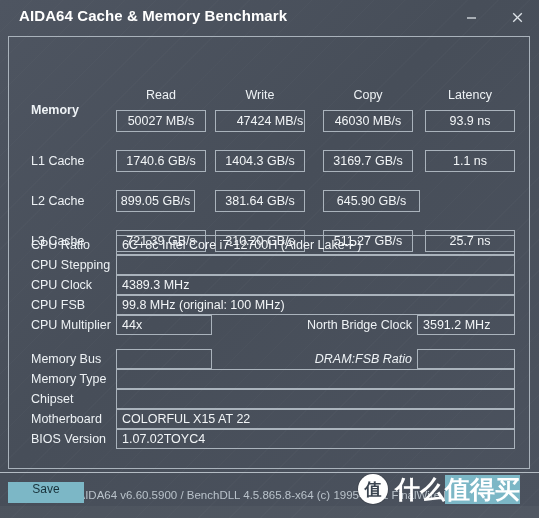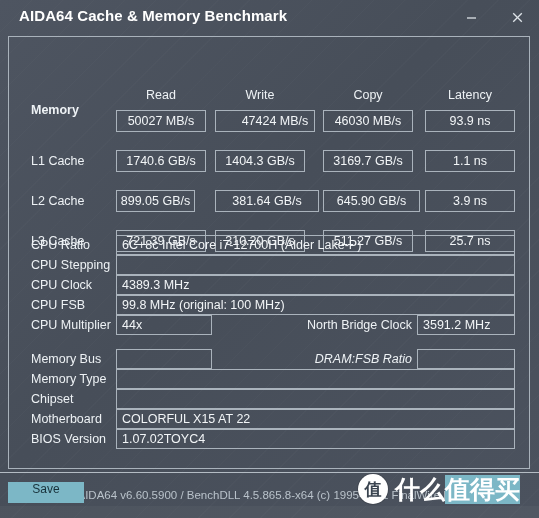--- a/index.html
+++ b/index.html
@@ -139,35 +139,34 @@
 
   <div class="panel">
 
     <div class="col-head" style="left:206px;width:90px;">Write</div>
     <div class="col-head" style="left:107px;width:90px;">Read</div>
     <div class="col-head" style="left:314px;width:90px;">Copy</div>
     <div class="col-head" style="left:416px;width:90px;">Latency</div>
 
     <div class="row-label" style="top:66px;font-weight:bold;">Memory</div>
     <div class="vbox" style="left:107px;top:73px;width:90px;">50027 MB/s</div>
-    <div class="vbox" style="left:206px;top:73px;width:100px;padding-left:20px;">47424 MB/s</div>
+    <div class="vbox" style="left:206px;top:73px;width:90px;padding-left:20px;">47424 MB/s</div>
     <div class="vbox" style="left:314px;top:73px;width:90px;">46030 MB/s</div>
     <div class="vbox" style="left:416px;top:73px;width:90px;">93.9 ns</div>
 
     <div class="row-label" style="top:117px;">L1 Cache</div>
     <div class="vbox" style="left:107px;top:113px;width:90px;">1740.6 GB/s</div>
     <div class="vbox" style="left:206px;top:113px;width:90px;">1404.3 GB/s</div>
     <div class="vbox" style="left:314px;top:113px;width:90px;">3169.7 GB/s</div>
     <div class="vbox" style="left:416px;top:113px;width:90px;">1.1 ns</div>
 
     <div class="row-label" style="top:157px;">L2 Cache</div>
     <div class="vbox" style="left:107px;top:153px;width:79px;">899.05 GB/s</div>
-    <div class="vbox" style="left:206px;top:153px;width:104px;">381.64 GB/s</div>
+    <div class="vbox" style="left:206px;top:153px;width:90px;">381.64 GB/s</div>
     <div class="vbox" style="left:314px;top:153px;width:97px;">645.90 GB/s</div>
-    <div class="vbox" style="left:416px;top:153px;width:90px;">3.9 ns</div>
 
     <div class="row-label" style="top:197px;">L3 Cache</div>
     <div class="vbox" style="left:107px;top:193px;width:90px;">721.39 GB/s</div>
     <div class="vbox" style="left:206px;top:193px;width:90px;">310.20 GB/s</div>
     <div class="vbox" style="left:314px;top:193px;width:90px;">511.27 GB/s</div>
     <div class="vbox" style="left:416px;top:193px;width:90px;">25.7 ns</div>
 
     <div class="ilabel" style="top:201px;">CPU Ratio</div>
     <div class="ibox" style="left:107px;top:198px;width:399px;">6C+8c Intel Core i7-12700H  (Alder Lake-P)</div>
 

